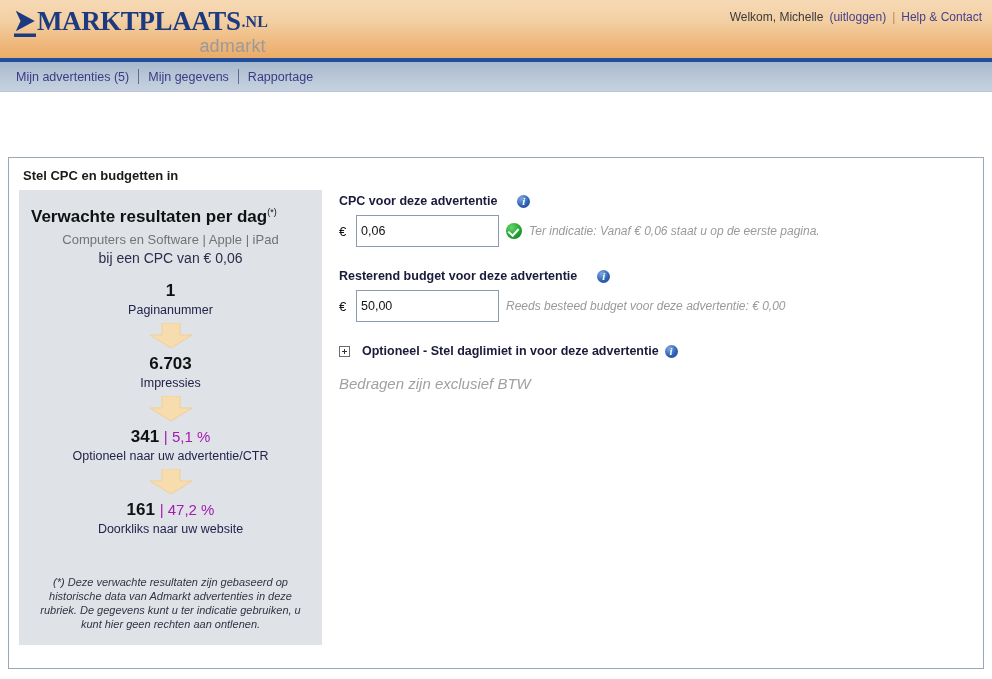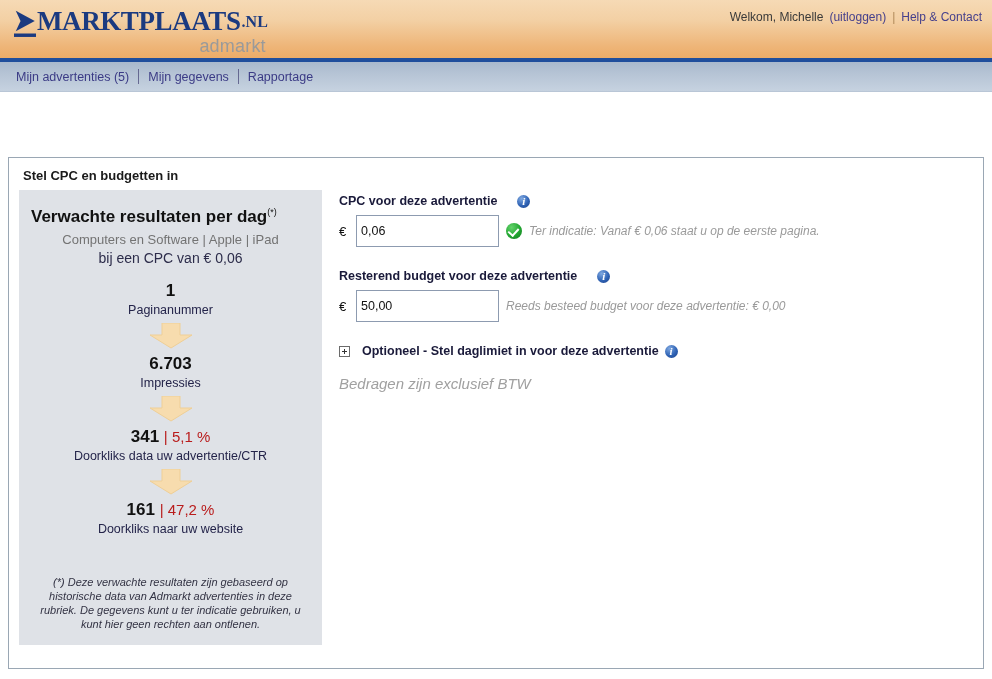--- a/index.html
+++ b/index.html
@@ -195,21 +195,21 @@
   .metric { text-align: center; }
   .metric-value {
     font-size: 17px;
     font-weight: bold;
     color: #111111;
     line-height: 22px;
   }
   .metric-pct {
     font-size: 15px;
     font-weight: normal;
-    color: #b91c1c;
+    color: #a21caf;
   }
   .metric-label {
     font-size: 12.5px;
     color: #24244a;
     margin-top: 1px;
   }
   .arrow {
     width: 100%;
     display: flex;
     justify-content: center;
@@ -408,21 +408,21 @@
         <svg width="44" height="26" viewBox="0 0 44 26" aria-hidden="true">
           <polygon points="13,0 31,0 31,12 43,12 22,25 1,12 13,12" fill="#f7dcae" stroke="#efcf96" stroke-width="1"></polygon>
         </svg>
       </div>
 
       <div class="metric">
         <div class="metric-value">
           <span>341</span>
           <span class="metric-pct">| 5,1 %</span>
         </div>
-        <div class="metric-label">Doorkliks data uw advertentie/CTR</div>
+        <div class="metric-label">Optioneel naar uw advertentie/CTR</div>
       </div>
       <div class="arrow">
         <svg width="44" height="26" viewBox="0 0 44 26" aria-hidden="true">
           <polygon points="13,0 31,0 31,12 43,12 22,25 1,12 13,12" fill="#f7dcae" stroke="#efcf96" stroke-width="1"></polygon>
         </svg>
       </div>
 
       <div class="metric">
         <div class="metric-value">
           <span>161</span>

